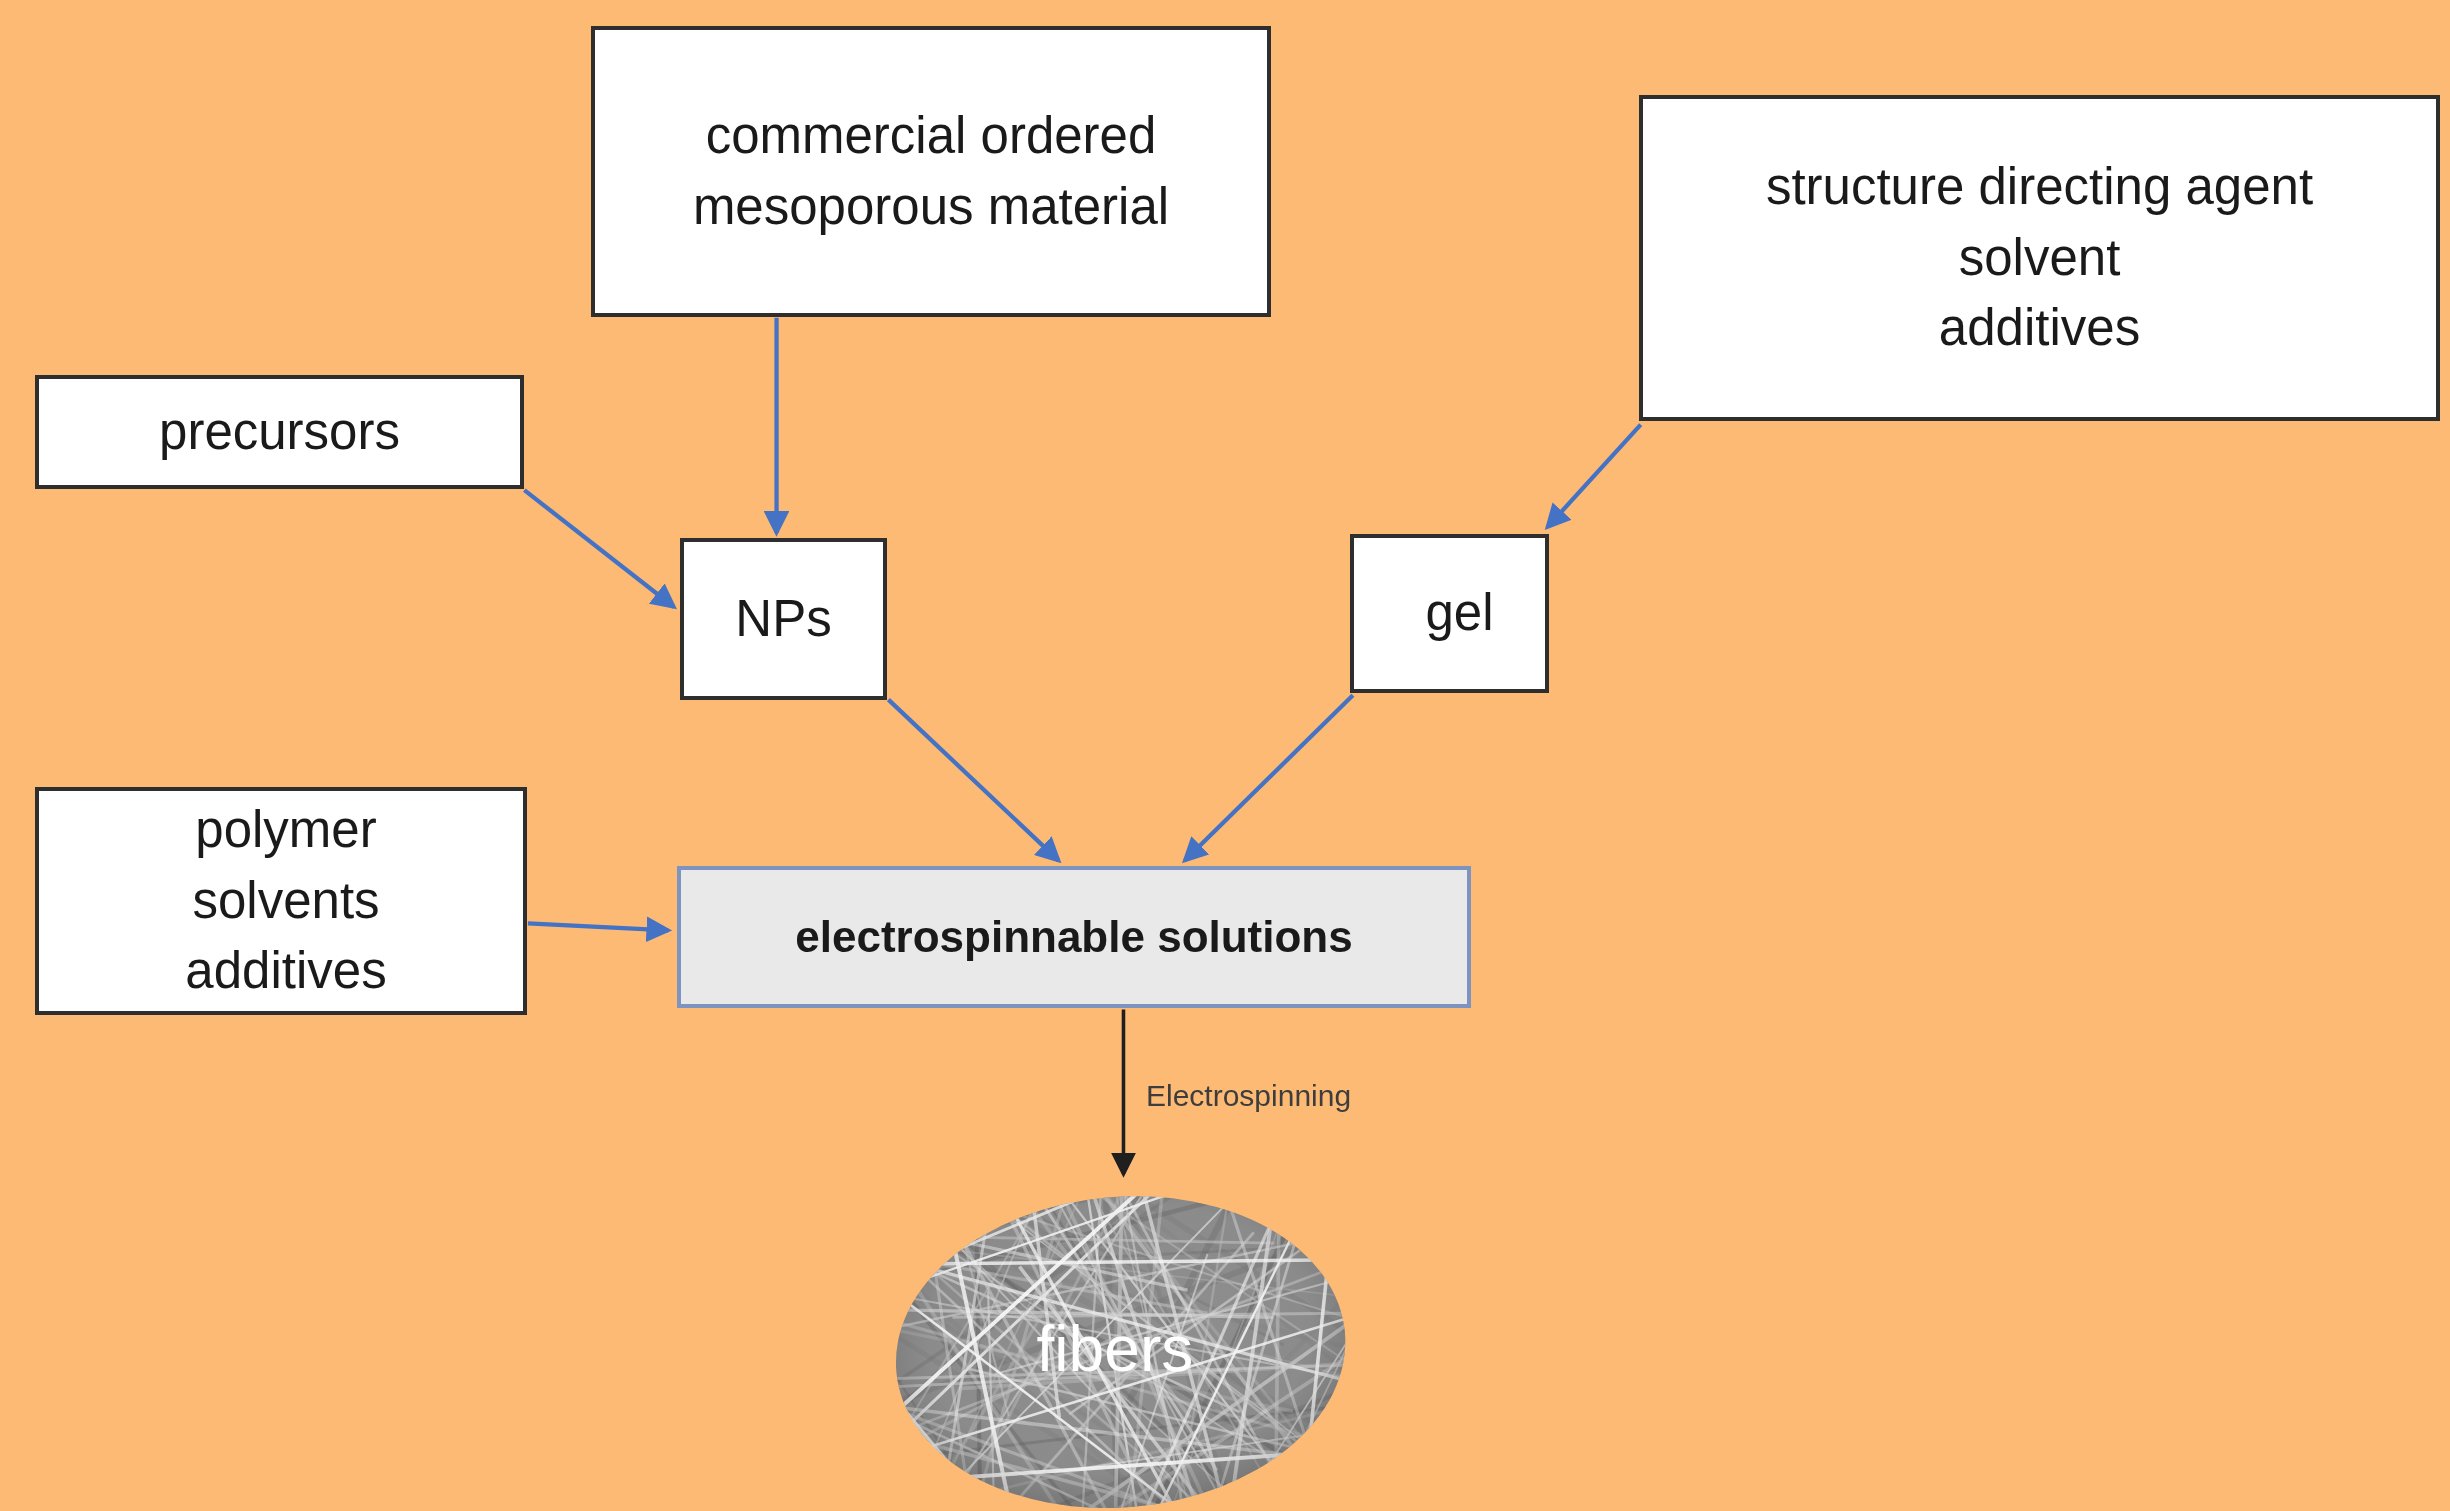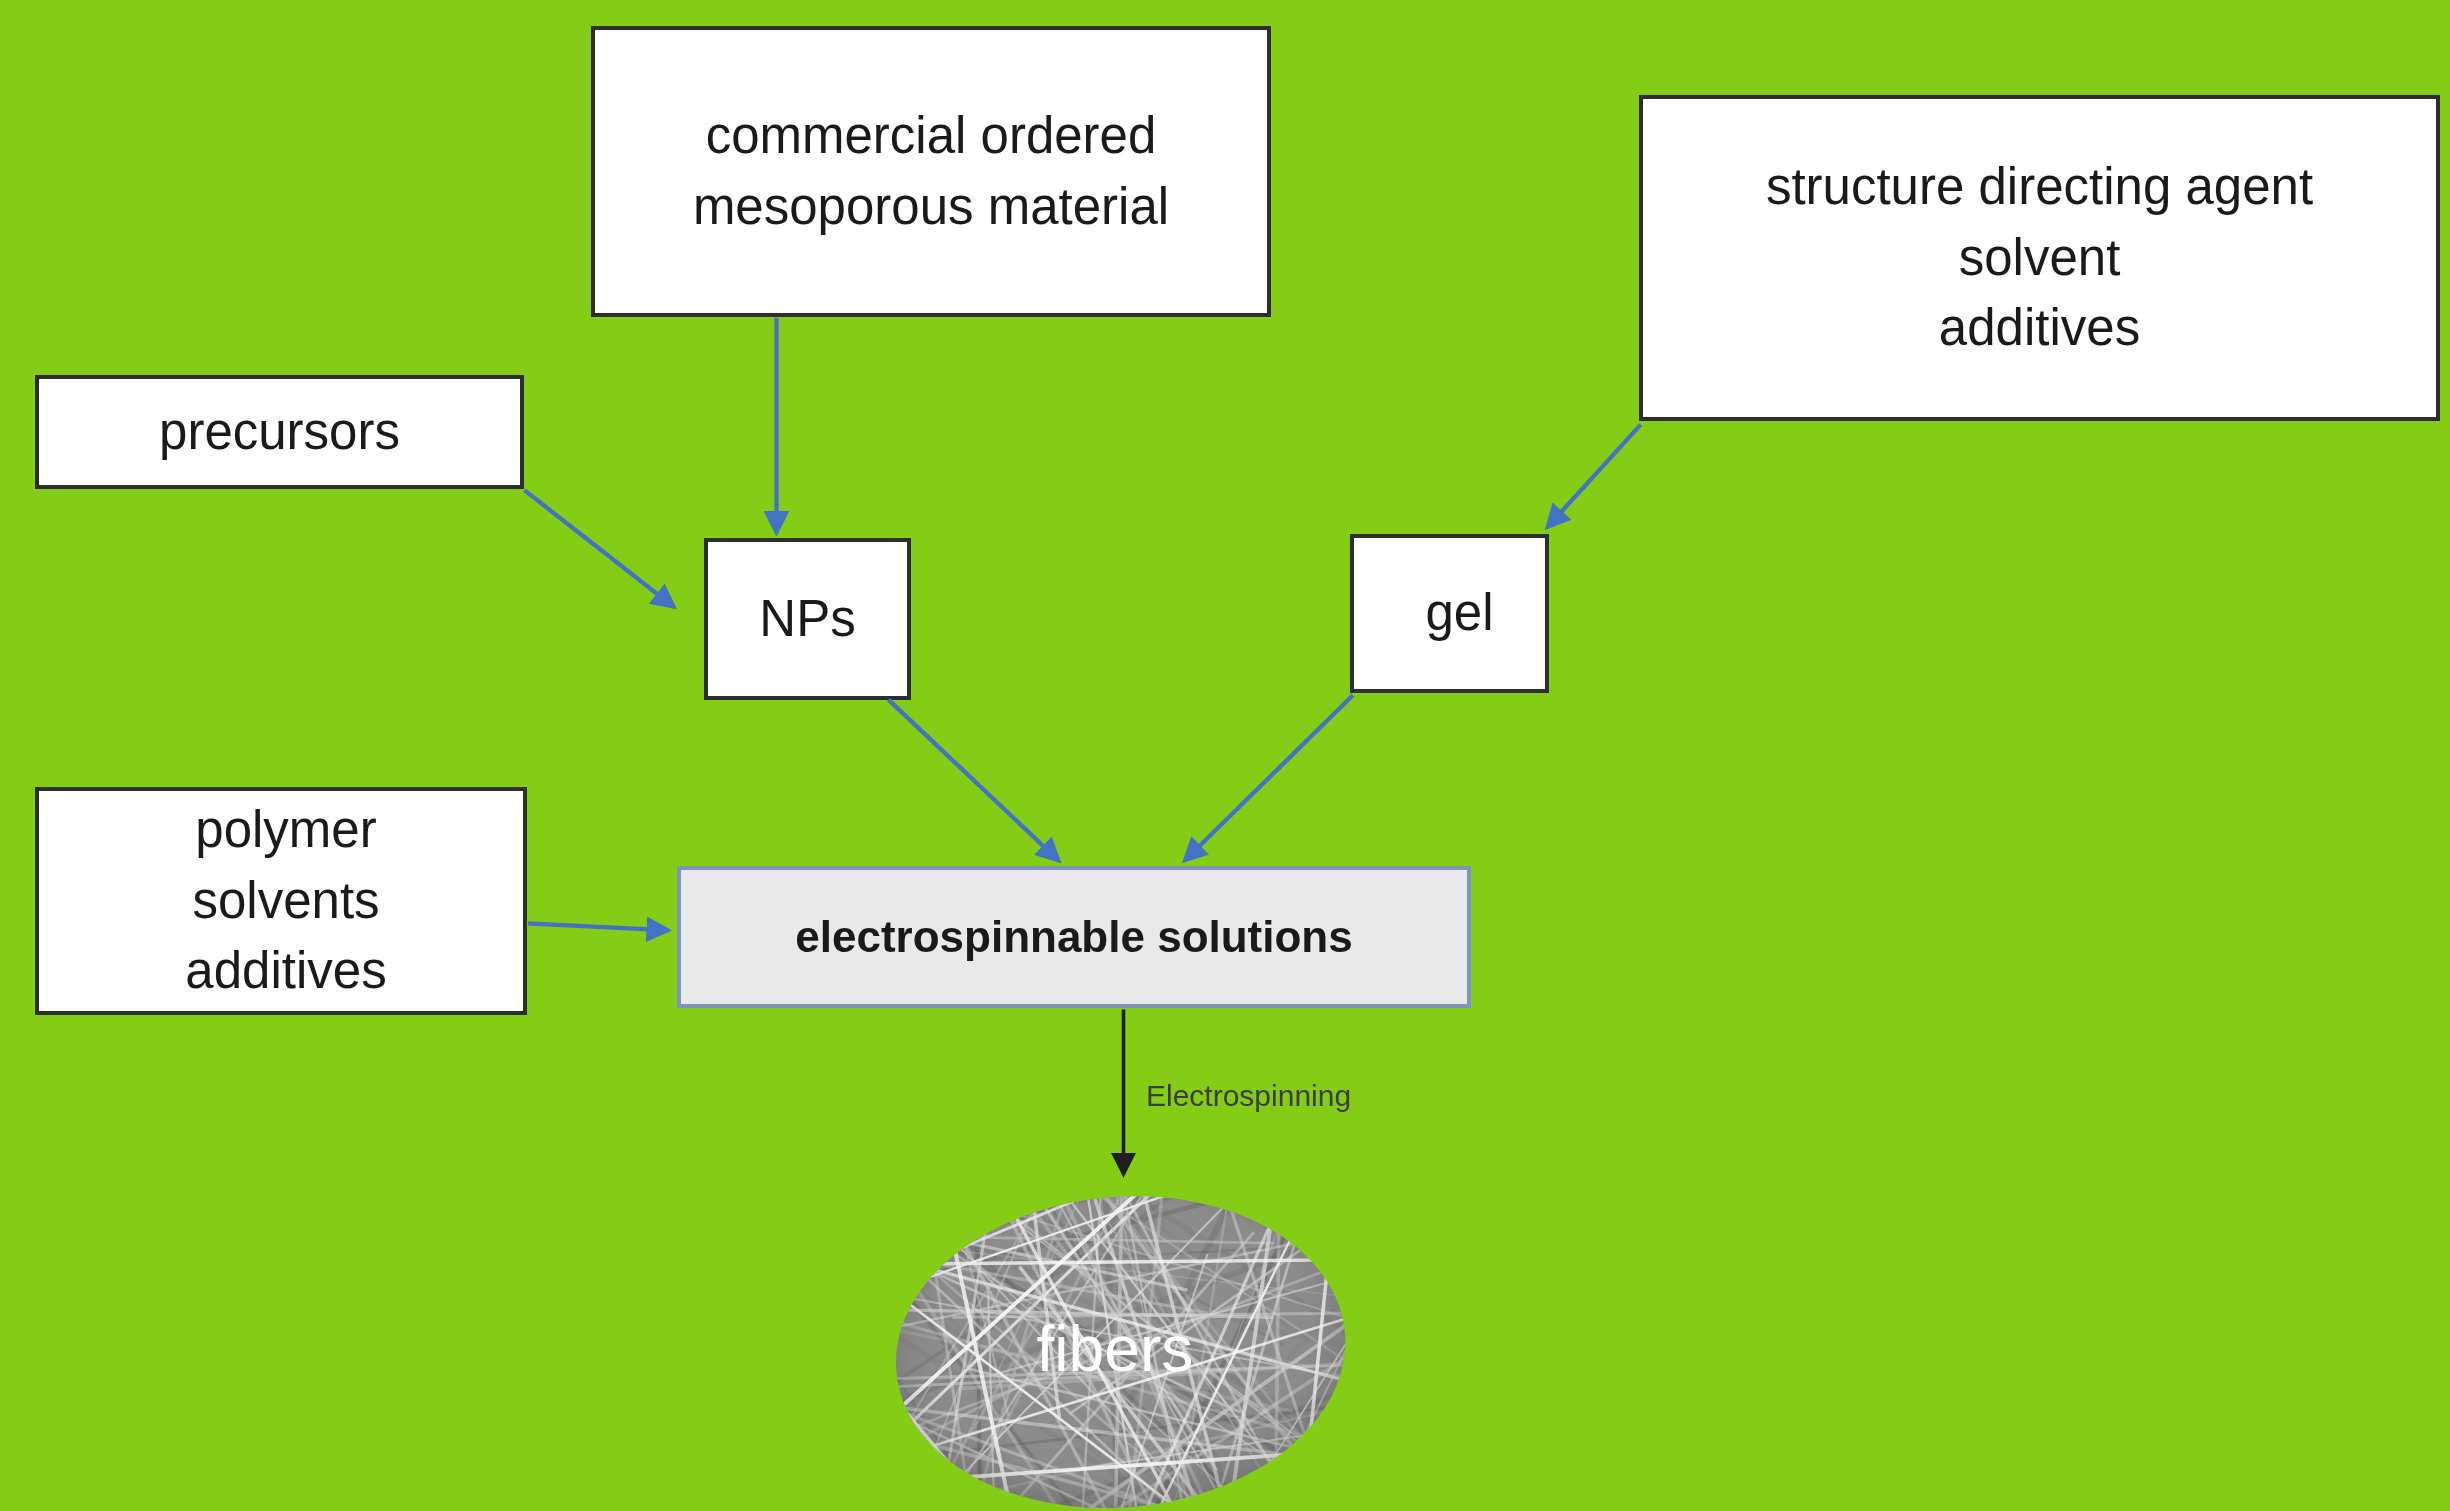--- a/index.html
+++ b/index.html
@@ -1,28 +1,28 @@
 <!DOCTYPE html>
 <html style="font-size:11.4px"><head>
 <meta charset="utf-8">
 <style>
   html,body{margin:0;padding:0;background:#ffffff;}
   #canvas{
-    position:relative;width:2450px;height:1511px;background:#84cc16;
+    position:relative;width:2450px;height:1511px;background:#fdba74;
     font-family:"Liberation Sans",sans-serif;overflow:hidden;
   }
   .node{
     position:absolute;display:flex;flex-direction:column;align-items:center;justify-content:center;
     text-align:center;border:4.3px solid #2e2e2e;background:#ffffff;color:#1a1a1a;
     font-size:51px;line-height:1.38;box-sizing:border-box;z-index:1;
   }
   #box-commercial{left:591px;top:26px;width:680px;height:291px;}
   #box-structure{left:1639px;top:95px;width:801px;height:326px;}
   #box-precursors{left:35px;top:375px;width:489px;height:114px;}
-  #box-nps{left:680px;top:538px;width:207px;height:162px;margin-left:24px;}
+  #box-nps{left:680px;top:538px;width:207px;height:162px;}
   #box-gel{left:1350px;top:534px;width:199px;height:159px;padding-left:20px;}
   #box-polymer{left:35px;top:787px;width:492px;height:228px;padding-left:10px;}
   #box-solutions{
     left:677px;top:866px;width:794px;height:142px;
     border:4.3px solid #7d93c0;background:#e9e9e9;font-weight:bold;font-size:44px;
   }
   #label-electrospinning{
     position:absolute;left:1146px;top:1079px;font-size:30px;color:#3d3d3d;z-index:3;white-space:nowrap;
   }
   #svg-layer{position:absolute;left:0;top:0;width:2450px;height:1511px;z-index:2;}

